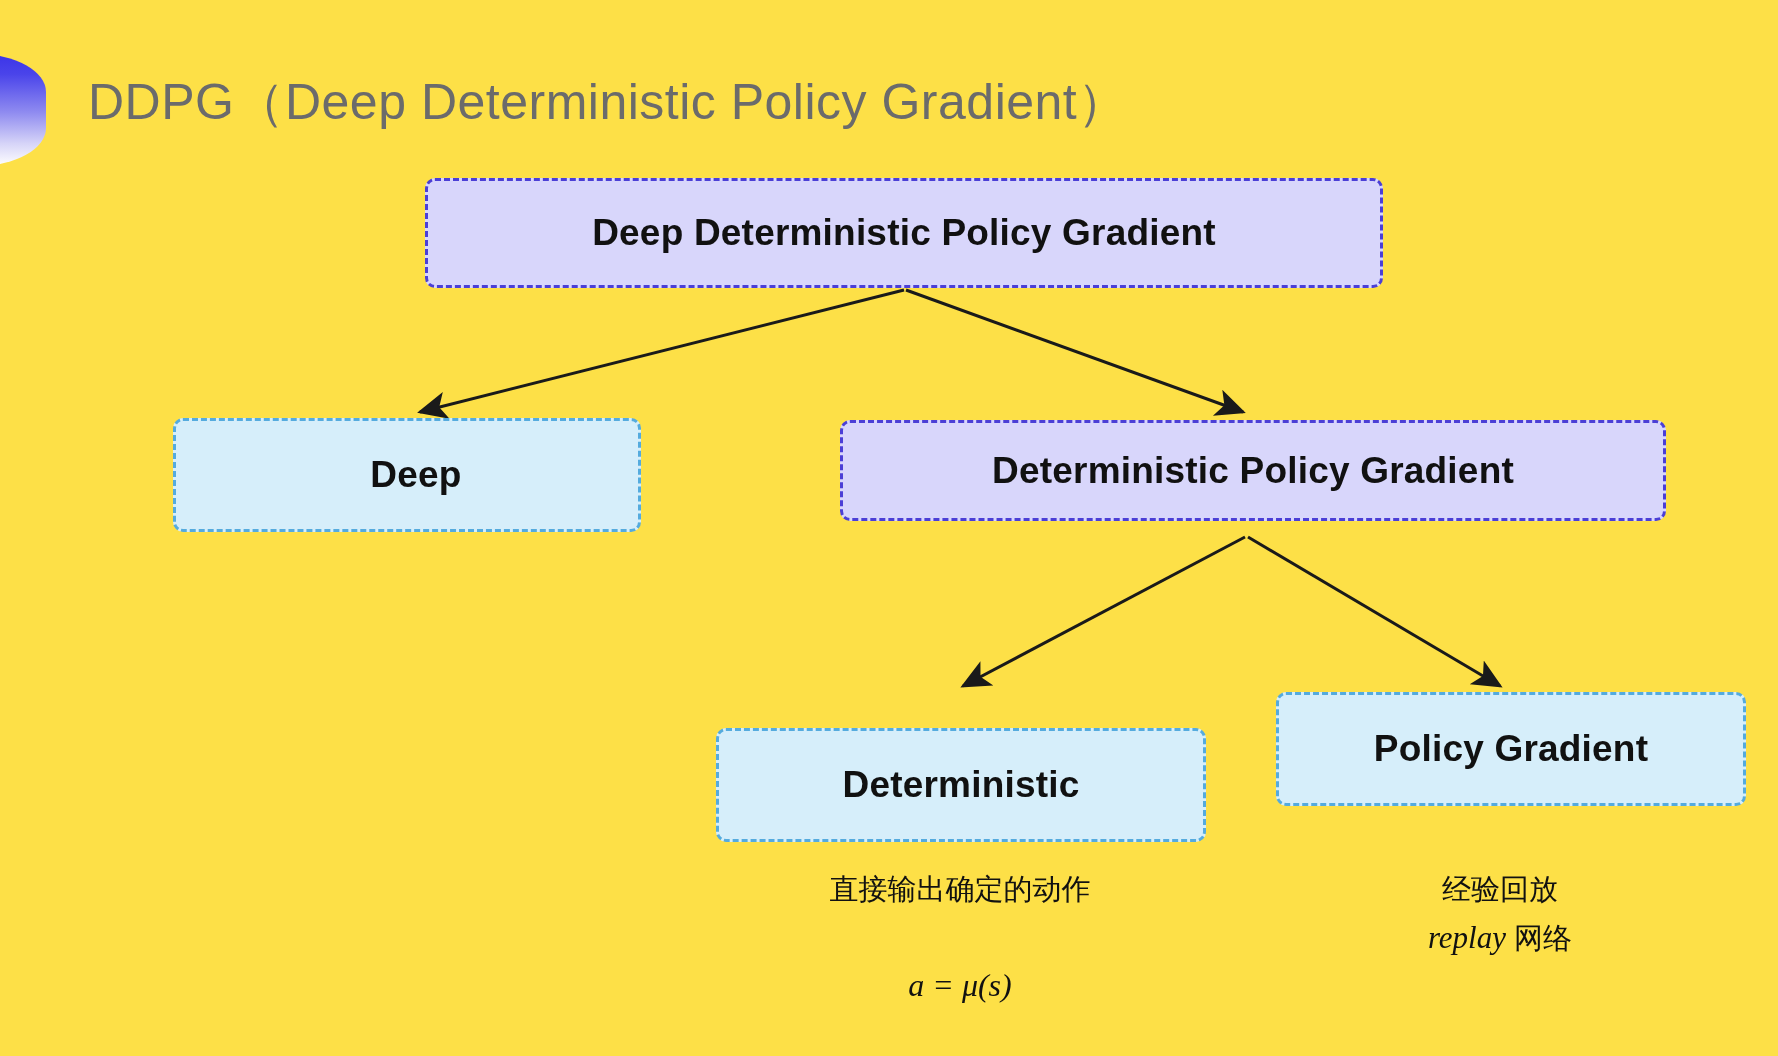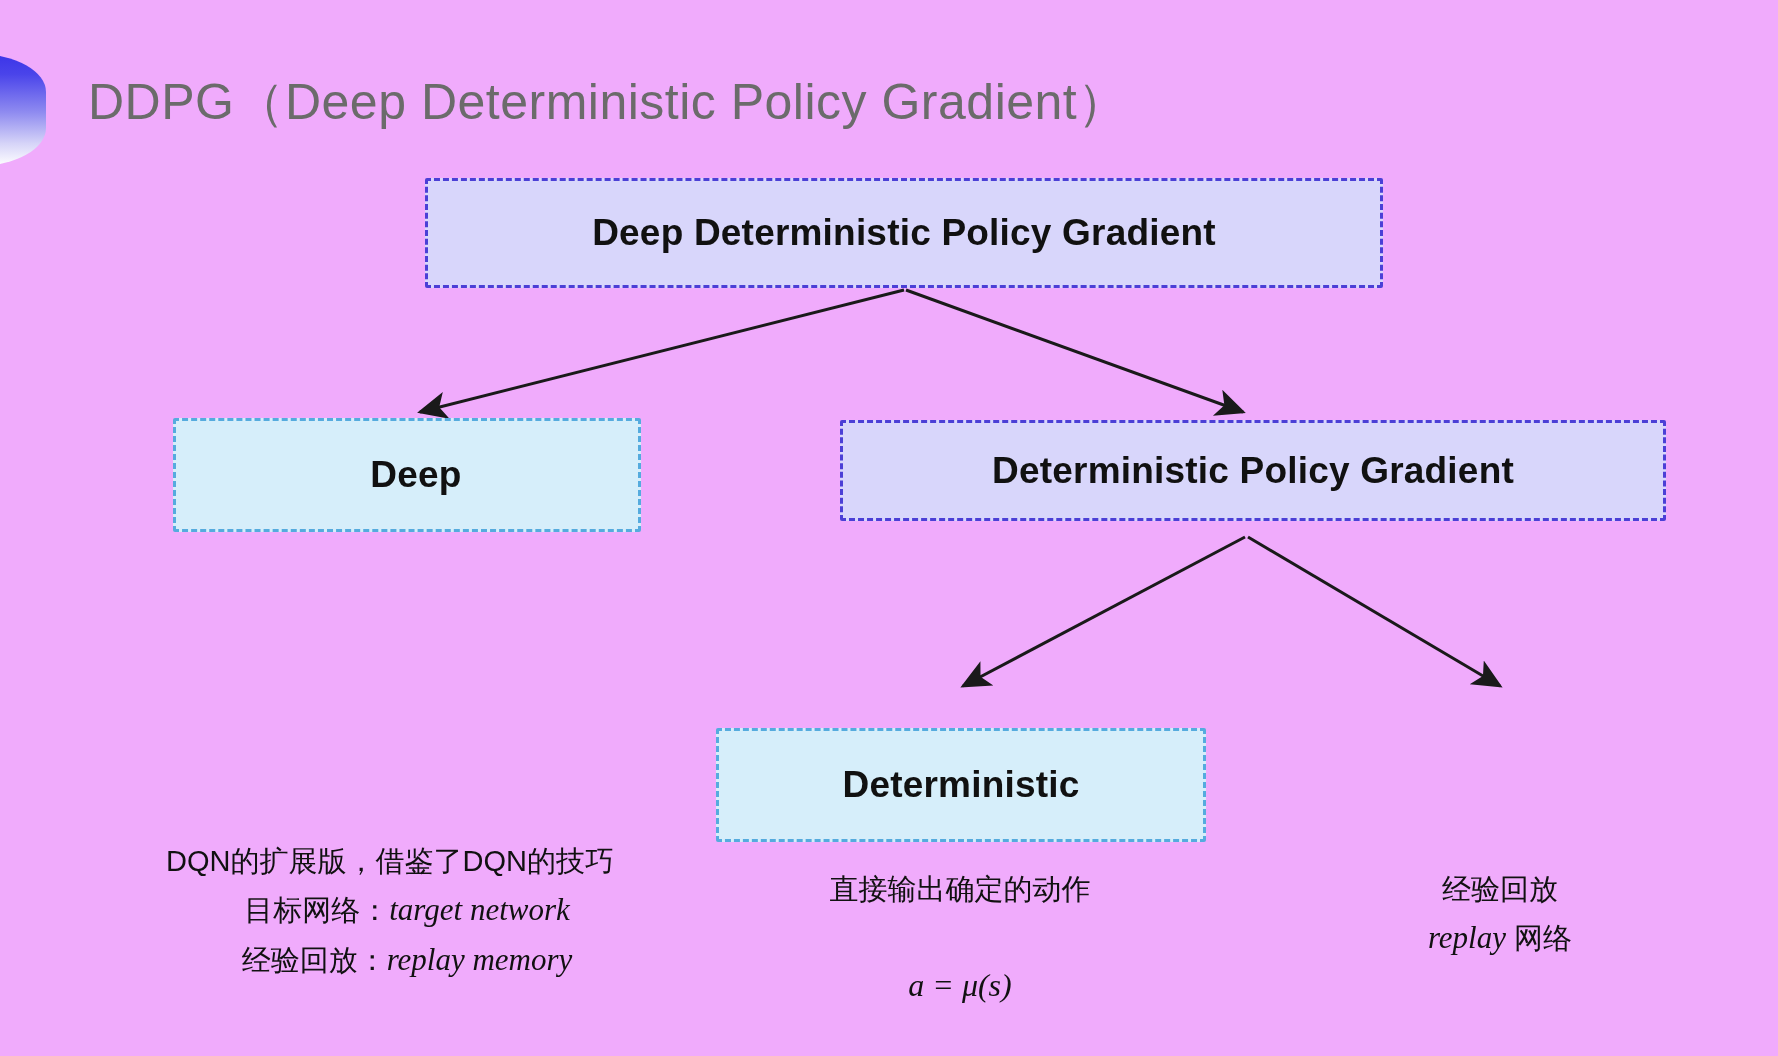--- a/index.html
+++ b/index.html
@@ -11,21 +11,21 @@
     width: 1778px;
     height: 1056px;
     position: relative;
     overflow: hidden;
     font-family: "Liberation Sans", "DejaVu Sans", sans-serif;
     color: #000000;
   }
   #slide {
     position: absolute;
     inset: 0;
-    background: #f0abfc;
+    background: #fde047;
   }
 
   
   .accent-blob {
     position: absolute;
     left: -22px;
     top: 54px;
     width: 68px;
     height: 112px;
     border-radius: 0 100px 100px 0 / 0 56px 56px 0;
@@ -45,21 +45,21 @@
     white-space: nowrap;
   }
 
   
   .node {
     position: absolute;
     box-sizing: border-box;
     display: flex;
     align-items: center;
     justify-content: center;
-    border-radius: 2px;
+    border-radius: 10px;
     text-align: center;
     color: #111111;
     font-weight: 600;
     letter-spacing: 0.2px;
   }
   .node.purple {
     background: #d8d6fb;
     border: 3px dashed #4b3fd6;
   }
   .node.blue {
@@ -135,30 +135,22 @@
   </svg>
 
   <div class="node purple" id="node-root">Deep Deterministic Policy Gradient</div>
 
   <div class="node blue" id="node-deep">Deep</div>
 
   <div class="node purple" id="node-dpg">Deterministic Policy Gradient</div>
 
   <div class="node blue" id="node-det">Deterministic</div>
 
+  <div class="node blue" id="node-pg">Policy Gradient</div>
 
-  <div class="caption" id="cap-left">
-    <div class="ln1">DQN的扩展版，借鉴了DQN的技巧</div>
-    <div class="ln2">
-      <span>目标网络：</span><span class="ital">target network</span>
-    </div>
-    <div class="ln3">
-      <span>经验回放：</span><span class="ital">replay memory</span>
-    </div>
-  </div>
 
   <div class="caption" id="cap-mid">
     <div>直接输出确定的动作</div>
     <div class="formula">a = μ(s)</div>
   </div>
 
   <div class="caption" id="cap-right">
     <div>经验回放</div>
     <div>
       <span class="ital">replay</span><span> 网络</span>

